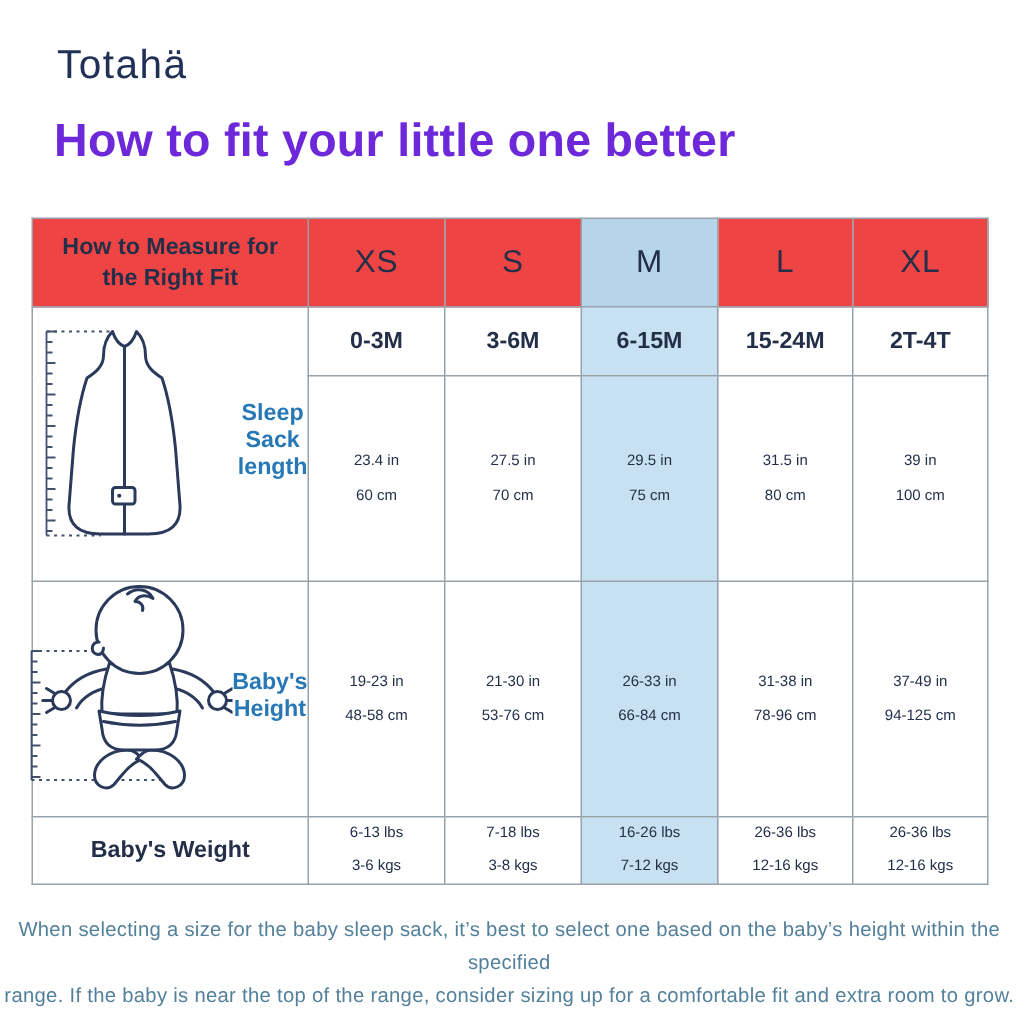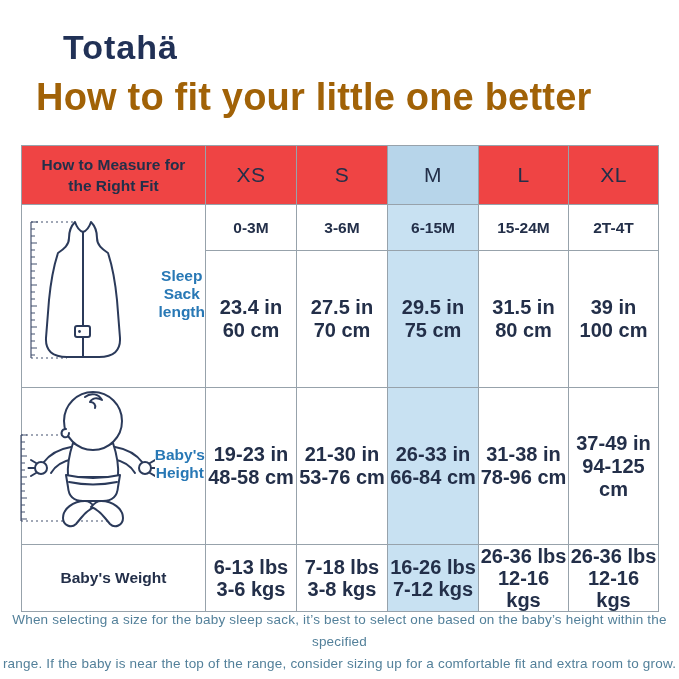--- a/index.html
+++ b/index.html
@@ -6,46 +6,45 @@
   html,body { background:#ffffff; }
   .canvas {
     position: relative;
     width: 679px; height: 679px;
     background: #ffffff;
     font-family: "Liberation Sans", sans-serif;
     overflow: hidden;
   }
   .logo {
     position: absolute; left: 38px; top: 28px;
-    font-size: 34px; font-weight: bold; color: #213156;
+    font-size: 27px; font-weight: normal; color: #213156;
     letter-spacing: 1px;
-    margin-left: 25px;
   }
   .title {
     position: absolute; left: 36px; top: 76px;
-    font-size: 38px; font-weight: bold; color: #a16207;
+    font-size: 31px; font-weight: bold; color: #6d28d9;
     letter-spacing: .2px;
   }
   table.sizechart {
     position: absolute; left: 21px; top: 145px;
     border-collapse: collapse; table-layout: fixed;
     width: 637px;
   }
   table.sizechart td, table.sizechart th {
     border: 1px solid #97a2ab;
     text-align: center; vertical-align: middle;
     color: #232f49;
     padding: 0;
   }
   tr.hdr th { background: #ef4444; }
   th.corner { font-size: 15.5px; font-weight: bold; line-height: 21px; color:#22304a; }
   th.size { font-size: 21px; font-weight: normal; letter-spacing: .5px; }
   th.hl-head { background: #b7d5ea !important; }
   td.hl { background: #c8e1f2; }
-  td.val { font-size: 20px; font-weight: bold; line-height: 23px; }
+  td.val { font-size: 10px; font-weight: normal; line-height: 23px; }
   td.age { font-size: 15.5px; font-weight: bold; }
   td.illus { vertical-align: bottom; }
   .illus-wrap { display:flex; align-items:center; justify-content:flex-end; padding-bottom: 9px; }
   .illus-label { font-size: 15.5px; font-weight: bold; color: #2878b5; margin-top: 4px; }
   td.wlabel { font-size: 15.5px; font-weight: bold; color: #2878b5; }
   .footer {
     position: absolute; left: 0; top: 609px; width: 679px;
     text-align: center; color: #53809a;
     font-size: 13.5px; line-height: 22px; letter-spacing: .2px;
   }

